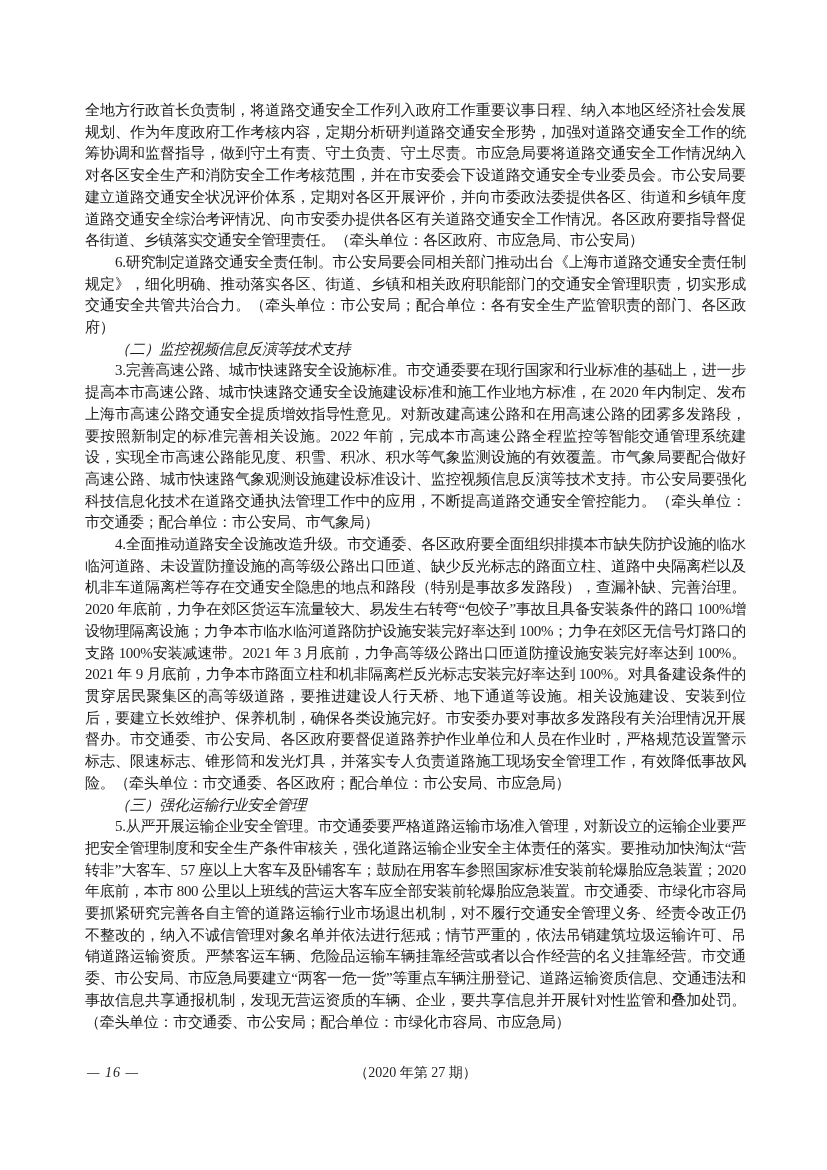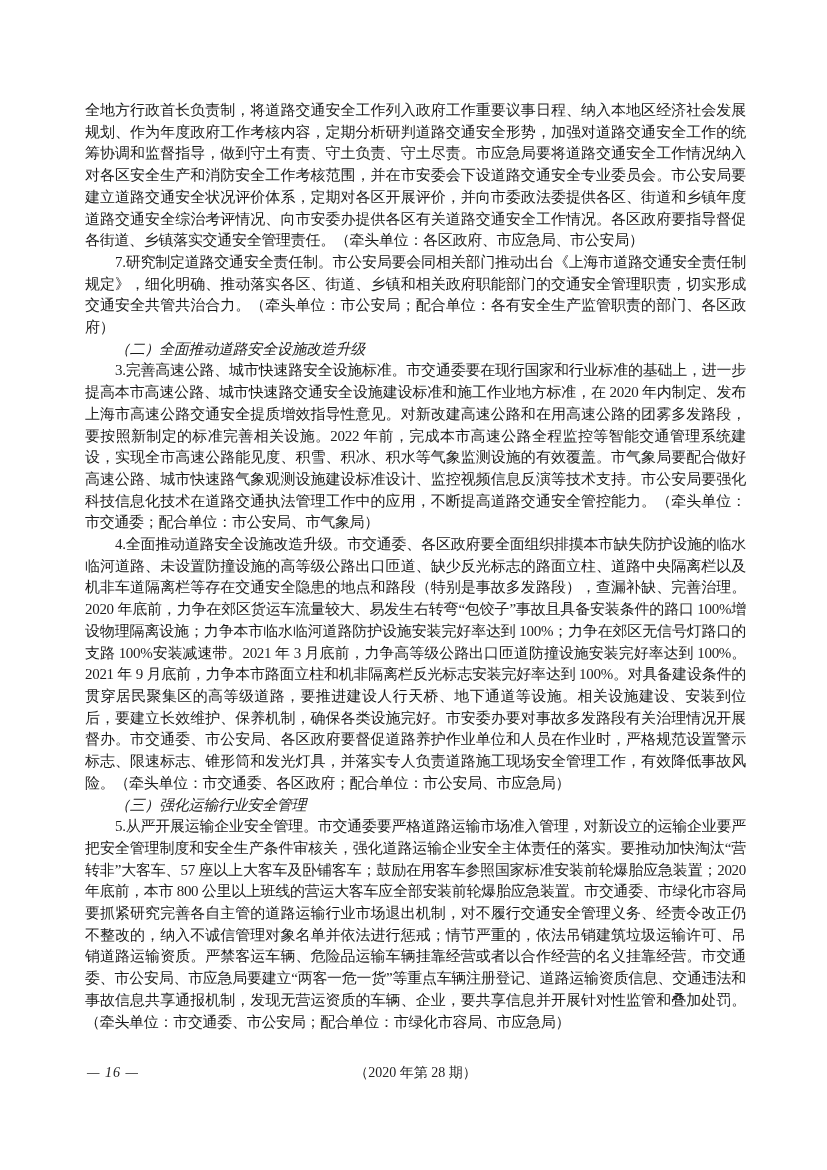--- a/index.html
+++ b/index.html
@@ -64,24 +64,24 @@
     top: 0;
     text-align: center;
   }
 </style>
 </head>
 <body>
 
 <div class="page">
   <div class="content">
     <p class="para first">全地方行政首长负责制，将道路交通安全工作列入政府工作重要议事日程、纳入本地区经济社会发展规划、作为年度政府工作考核内容，定期分析研判道路交通安全形势，加强对道路交通安全工作的统筹协调和监督指导，做到守土有责、守土负责、守土尽责。市应急局要将道路交通安全工作情况纳入对各区安全生产和消防安全工作考核范围，并在市安委会下设道路交通安全专业委员会。市公安局要建立道路交通安全状况评价体系，定期对各区开展评价，并向市委政法委提供各区、街道和乡镇年度道路交通安全综治考评情况、向市安委办提供各区有关道路交通安全工作情况。各区政府要指导督促各街道、乡镇落实交通安全管理责任。（牵头单位：各区政府、市应急局、市公安局）</p>
-    <p class="para">7.研究制定道路交通安全责任制。市公安局要会同相关部门推动出台《上海市道路交通安全责任制规定》，细化明确、推动落实各区、街道、乡镇和相关政府职能部门的交通安全管理职责，切实形成交通安全共管共治合力。（牵头单位：市公安局；配合单位：各有安全生产监管职责的部门、各区政府）</p>
-    <p class="para heading">（二）全面推动道路安全设施改造升级</p>
+    <p class="para">6.研究制定道路交通安全责任制。市公安局要会同相关部门推动出台《上海市道路交通安全责任制规定》，细化明确、推动落实各区、街道、乡镇和相关政府职能部门的交通安全管理职责，切实形成交通安全共管共治合力。（牵头单位：市公安局；配合单位：各有安全生产监管职责的部门、各区政府）</p>
+    <p class="para heading">（二）监控视频信息反演等技术支持</p>
     <p class="para">3.完善高速公路、城市快速路安全设施标准。市交通委要在现行国家和行业标准的基础上，进一步提高本市高速公路、城市快速路交通安全设施建设标准和施工作业地方标准，在 2020 年内制定、发布上海市高速公路交通安全提质增效指导性意见。对新改建高速公路和在用高速公路的团雾多发路段，要按照新制定的标准完善相关设施。2022 年前，完成本市高速公路全程监控等智能交通管理系统建设，实现全市高速公路能见度、积雪、积冰、积水等气象监测设施的有效覆盖。市气象局要配合做好高速公路、城市快速路气象观测设施建设标准设计、监控视频信息反演等技术支持。市公安局要强化科技信息化技术在道路交通执法管理工作中的应用，不断提高道路交通安全管控能力。（牵头单位：市交通委；配合单位：市公安局、市气象局）</p>
     <p class="para">4.全面推动道路安全设施改造升级。市交通委、各区政府要全面组织排摸本市缺失防护设施的临水临河道路、未设置防撞设施的高等级公路出口匝道、缺少反光标志的路面立柱、道路中央隔离栏以及机非车道隔离栏等存在交通安全隐患的地点和路段（特别是事故多发路段），查漏补缺、完善治理。2020 年底前，力争在郊区货运车流量较大、易发生右转弯“包饺子”事故且具备安装条件的路口 100%增设物理隔离设施；力争本市临水临河道路防护设施安装完好率达到 100%；力争在郊区无信号灯路口的支路 100%安装减速带。2021 年 3 月底前，力争高等级公路出口匝道防撞设施安装完好率达到 100%。2021 年 9 月底前，力争本市路面立柱和机非隔离栏反光标志安装完好率达到 100%。对具备建设条件的贯穿居民聚集区的高等级道路，要推进建设人行天桥、地下通道等设施。相关设施建设、安装到位后，要建立长效维护、保养机制，确保各类设施完好。市安委办要对事故多发路段有关治理情况开展督办。市交通委、市公安局、各区政府要督促道路养护作业单位和人员在作业时，严格规范设置警示标志、限速标志、锥形筒和发光灯具，并落实专人负责道路施工现场安全管理工作，有效降低事故风险。（牵头单位：市交通委、各区政府；配合单位：市公安局、市应急局）</p>
     <p class="para heading">（三）强化运输行业安全管理</p>
     <p class="para">5.从严开展运输企业安全管理。市交通委要严格道路运输市场准入管理，对新设立的运输企业要严把安全管理制度和安全生产条件审核关，强化道路运输企业安全主体责任的落实。要推动加快淘汰“营转非”大客车、57 座以上大客车及卧铺客车；鼓励在用客车参照国家标准安装前轮爆胎应急装置；2020 年底前，本市 800 公里以上班线的营运大客车应全部安装前轮爆胎应急装置。市交通委、市绿化市容局要抓紧研究完善各自主管的道路运输行业市场退出机制，对不履行交通安全管理义务、经责令改正仍不整改的，纳入不诚信管理对象名单并依法进行惩戒；情节严重的，依法吊销建筑垃圾运输许可、吊销道路运输资质。严禁客运车辆、危险品运输车辆挂靠经营或者以合作经营的名义挂靠经营。市交通委、市公安局、市应急局要建立“两客一危一货”等重点车辆注册登记、道路运输资质信息、交通违法和事故信息共享通报机制，发现无营运资质的车辆、企业，要共享信息并开展针对性监管和叠加处罚。（牵头单位：市交通委、市公安局；配合单位：市绿化市容局、市应急局）</p>
   </div>
   <div class="footer">
     <span class="page-num">— 16 —</span>
-    <span class="issue">（2020 年第 28 期）</span>
+    <span class="issue">（2020 年第 27 期）</span>
   </div>
 </div>
 
 </body></html>

